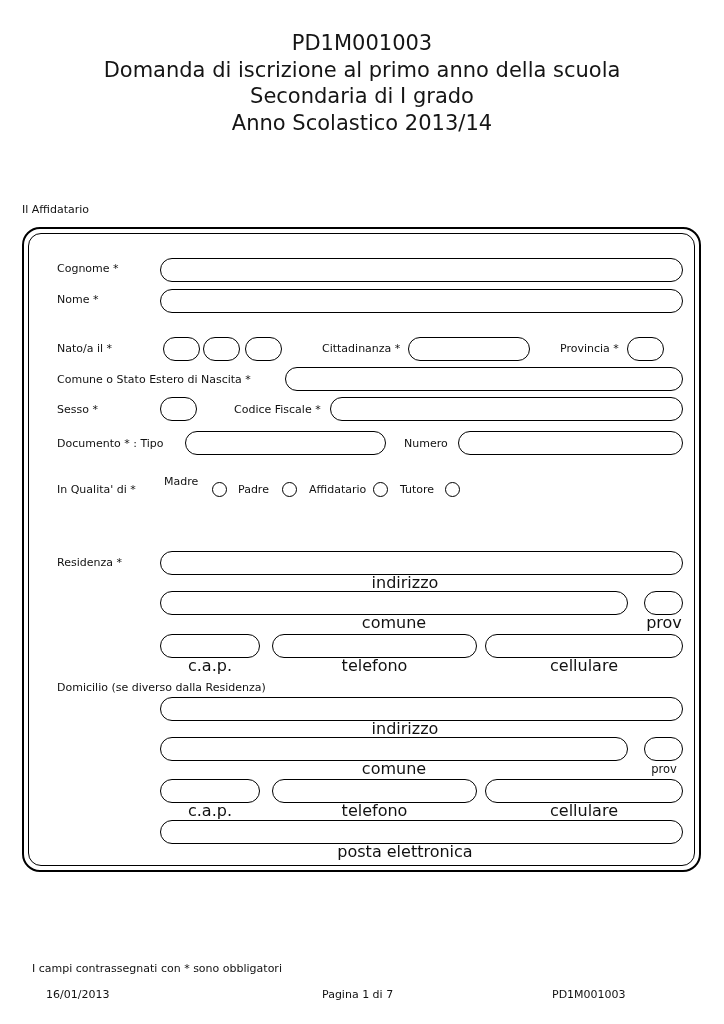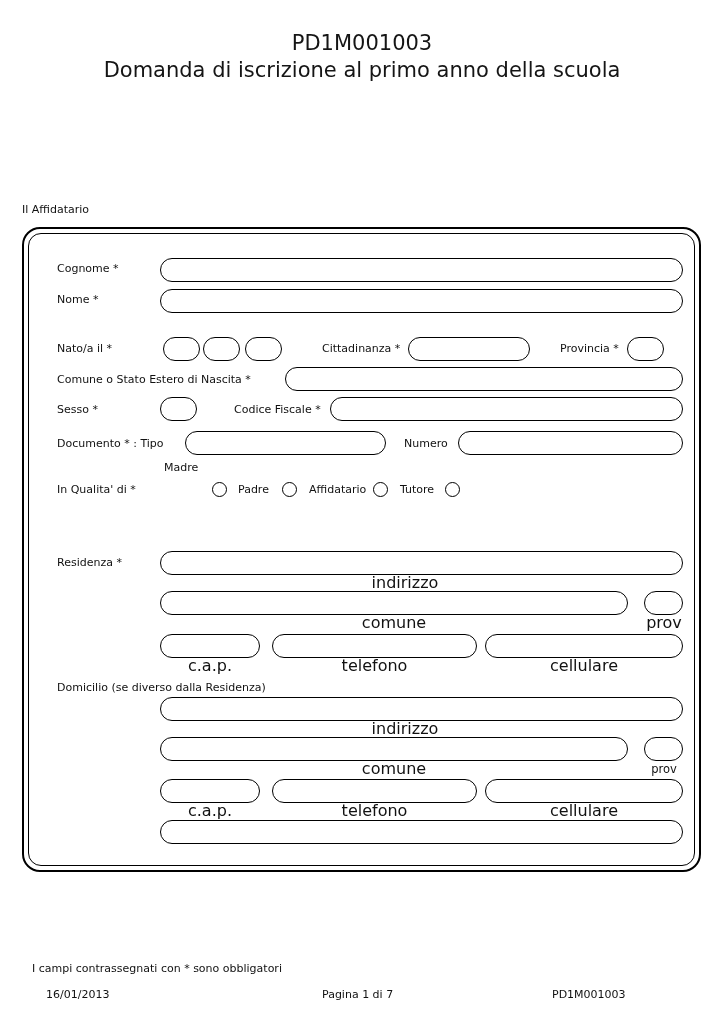--- a/index.html
+++ b/index.html
@@ -36,20 +36,22 @@
   .footer-note { position:absolute; font-size:11px; color:#111; white-space:nowrap; }
 </style>
 </head>
 <body>
 
 <div class="page">
 
   <div class="title">
     <div>PD1M001003</div>
     <div>Domanda di iscrizione al primo anno della scuola</div>
+    <div>Secondaria di I grado</div>
+    <div>Anno Scolastico 2013/14</div>
   </div>
 
   <div class="lbl" style="left:22px; top:203px;">Il Affidatario</div>
 
   <div class="box-outer">
     <div class="box-inner"></div>
   </div>
 
   <div class="lbl" style="left:57px; top:262px;text-align:right;">Cognome *</div>
   <input class="pill" style="left: 160px; top: 258px; width: 523px;">
@@ -72,21 +74,21 @@
   <input class="pill" style="left: 160px; top: 397px; width: 37px; padding: 0px 4px;">
   <div class="lbl" style="left:234px; top:403px;">Codice Fiscale *</div>
   <input class="pill" style="left: 330px; top: 397px; width: 353px;">
 
   <div class="lbl" style="left:57px; top:437px;">Documento * : Tipo</div>
   <input class="pill" style="left: 185px; top: 431px; width: 201px;">
   <div class="lbl" style="left:404px; top:437px;">Numero</div>
   <input class="pill" style="left: 458px; top: 431px; width: 225px;">
 
   <div class="lbl" style="left:57px; top:483px;">In Qualita' di *</div>
-  <div class="lbl" style="left:164px; top:461px;">Madre</div>
+  <div class="lbl" style="left:164px; top:475px;">Madre</div>
   <span class="radio" style="left:212px; top:482px;"></span>
   <div class="lbl" style="left:238px; top:483px;">Padre</div>
   <span class="radio" style="left:282px; top:482px;"></span>
   <div class="lbl" style="left:309px; top:483px;">Affidatario</div>
   <span class="radio" style="left:373px; top:482px;"></span>
   <div class="lbl" style="left:400px; top:483px;">Tutore</div>
   <span class="radio" style="left:445px; top:482px;"></span>
 
   <div class="lbl" style="left:57px; top:556px;text-align:right;">Residenza *</div>
   <input class="pill" style="left: 160px; top: 551px; width: 523px;">
@@ -109,19 +111,20 @@
   <div class="cap" style="left:160px; top:763px; width:468px;">comune</div>
   <input class="pill" style="left: 644px; top: 737px; width: 39px; padding: 0px 4px;">
   <div class="cap cap-lg" style="left:634px; top:763px; width:60px;">prov</div>
   <input class="pill" style="left: 160px; top: 779px; width: 100px;">
   <div class="cap" style="left:160px; top:805px; width:100px;">c.a.p.</div>
   <input class="pill" style="left: 272px; top: 779px; width: 205px;">
   <div class="cap" style="left:272px; top:805px; width:205px;">telefono</div>
   <input class="pill" style="left: 485px; top: 779px; width: 198px;">
   <div class="cap" style="left:485px; top:805px; width:198px;">cellulare</div>
   <input class="pill" style="left: 160px; top: 820px; width: 523px;">
+  <div class="cap" style="left:160px; top:846px; width:490px;">posta elettronica</div>
 
   <div class="footer-note" style="left:32px; top:962px;">I campi contrassegnati con * sono obbligatori</div>
   <div class="footer-note" style="left:46px; top:988px;">16/01/2013</div>
   <div class="footer-note" style="left:322px; top:988px;">Pagina 1 di 7</div>
   <div class="footer-note" style="left:552px; top:988px;">PD1M001003</div>
 
 </div>
 
 </body></html>

